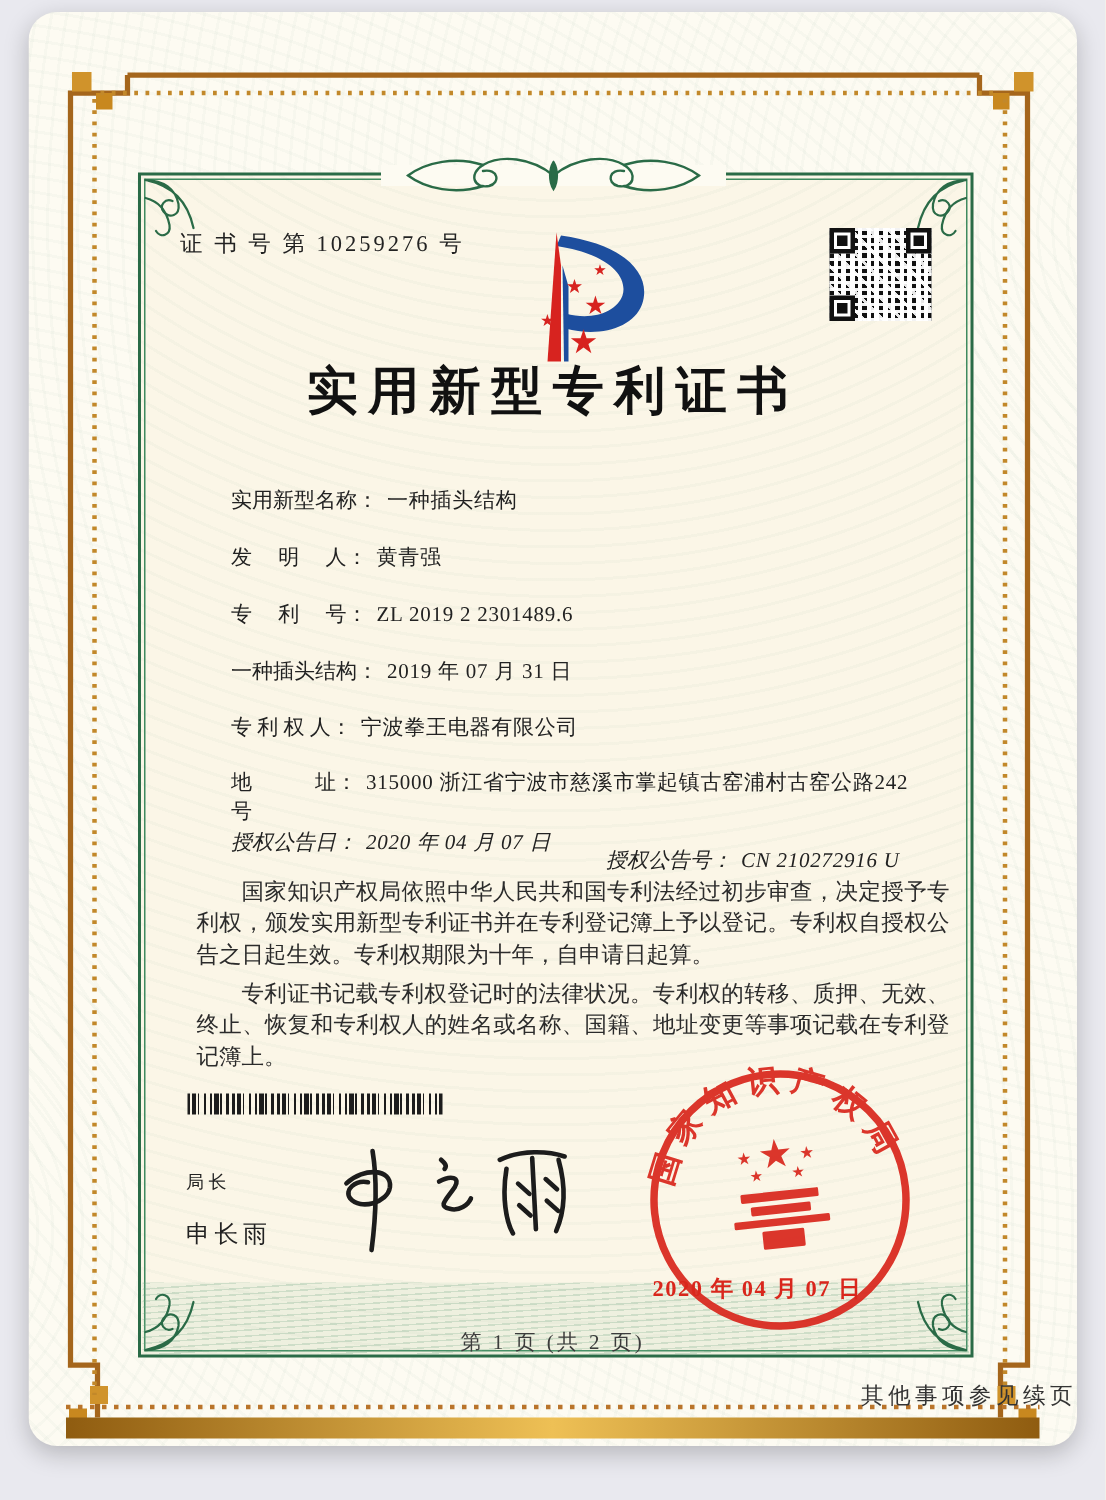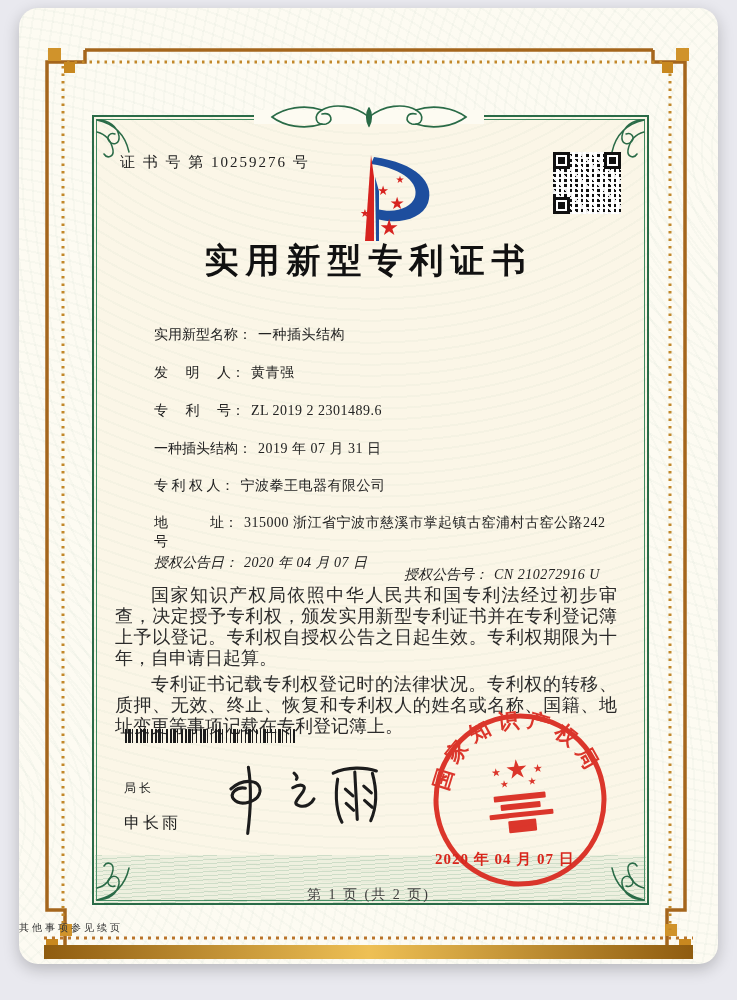--- a/index.html
+++ b/index.html
@@ -66,41 +66,41 @@
     font-size:34px;font-weight:700;color:#111;letter-spacing:7px;
   }
   .fields{position:absolute;left:101px;top:317px;width:510px;font-size:14px;color:#222;}
   .frow{position:absolute;left:0;line-height:19px;white-space:nowrap;margin-left:34px;}
   .frow .val{margin-left:6px;letter-spacing:0.5px;}
   .r1{top:0;} .r2{top:38px;} .r3{top:76px;} .r4{top:114px;} .r5{top:151px;}
   .r6{top:188px;white-space:normal;width:460px;}
   .r6 .val{display:inline;}
   .r7{top:228px;font-style:italic;}
   .pair2{position:absolute;left:250px;top:12px;white-space:nowrap;}
-  .paras{position:absolute;left:96px;top:577px;width:502px;font-size:18px;color:#2b2b2b;}
+  .paras{position:absolute;left:112px;top:577px;width:502px;font-size:15px;color:#2b2b2b;}
   .paras p{margin:0 0 5px 0;text-indent:2em;line-height:21px;text-align:justify;}
   .barcode{
     position:absolute;left:106px;top:721px;width:170px;height:14px;
     background:
       repeating-linear-gradient(90deg,
         #1c1c1c 0 1.5px, transparent 1.5px 3px,
         #1c1c1c 3px 6px, transparent 6px 7px,
         #1c1c1c 7px 8px, transparent 8px 11px,
         #1c1c1c 11px 12.5px, transparent 12.5px 15px);
   }
   .sig-title{position:absolute;left:105px;top:772px;font-size:12px;color:#222;letter-spacing:3px;}
   .sig-name{position:absolute;left:105px;top:805px;font-size:16px;color:#222;letter-spacing:3px;}
   .signature{position:absolute;left:196px;top:750px;width:175px;height:78px;transform:rotate(-3deg);}
   .seal{position:absolute;left:406px;top:697px;width:190px;height:190px;opacity:0.92;}
   .seal-date{
     position:absolute;left:416px;top:842px;font-size:15px;font-weight:700;
     color:#d9261c;letter-spacing:1px;white-space:nowrap;
   }
   .pageno{position:absolute;left:0;right:0;top:878px;text-align:center;font-size:14px;color:#3c3c3c;letter-spacing:2px;font-family:Liberation Serif, serif;}
-  .footnote{position:absolute;left:0;right:0;top:913px;text-align:left;font-size:10px;color:#333;letter-spacing:3px;}
+  .footnote{position:absolute;left:0;right:0;top:913px;text-align:right;font-size:15px;color:#333;letter-spacing:3px;}
 </style>
 </head>
 <body>
 
 <div class="page">
 
   <svg class="goldframe" viewBox="0 0 699 956">
     <defs>
       <linearGradient id="goldgrad" x1="0" y1="0" x2="1" y2="0">
         <stop offset="0" stop-color="#8f5c10"></stop>

